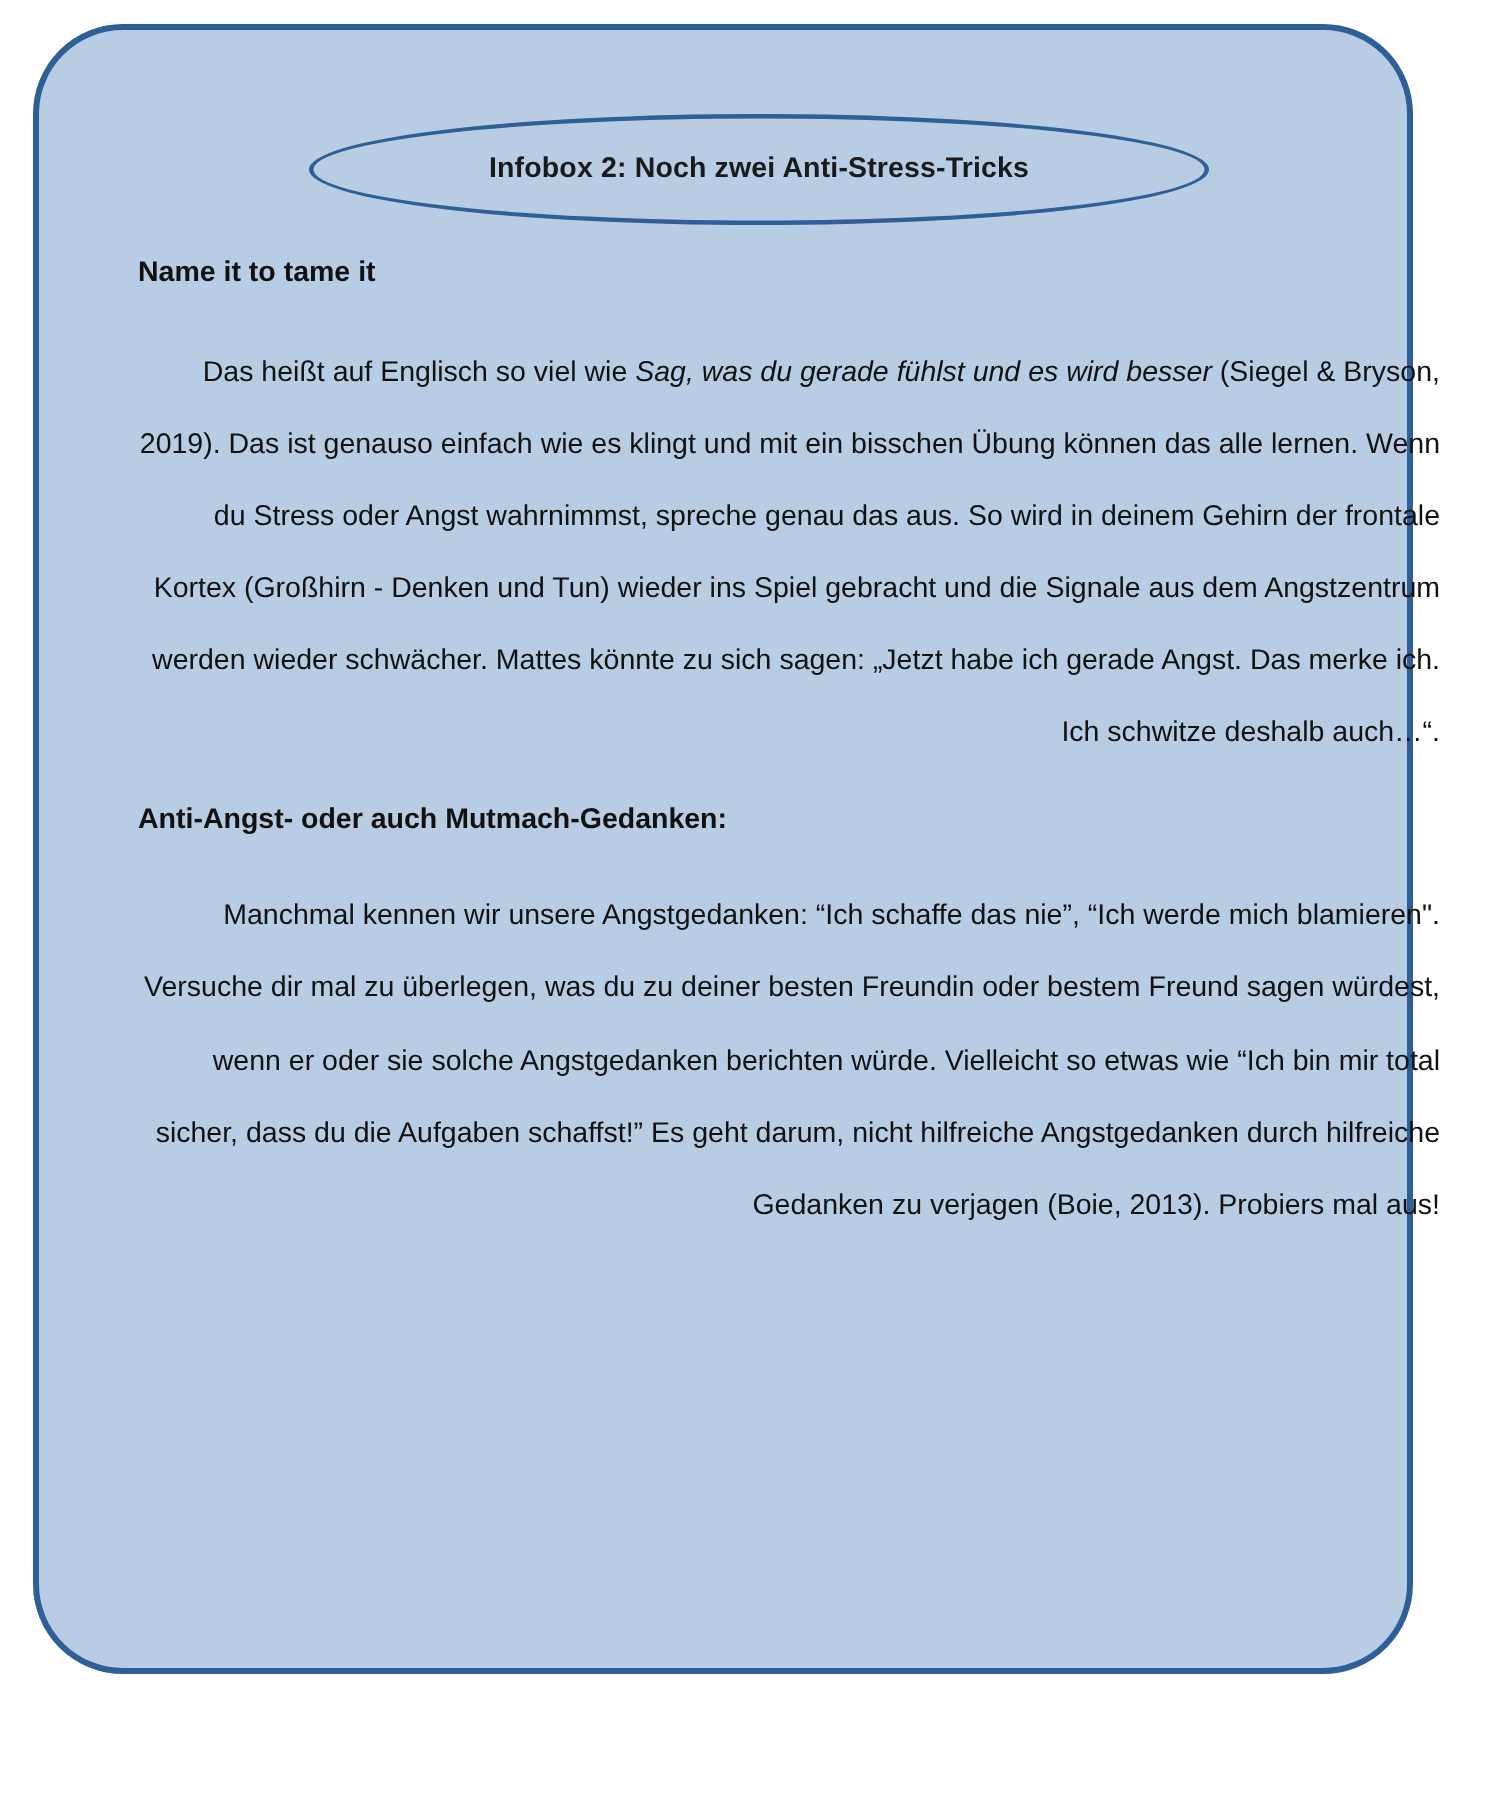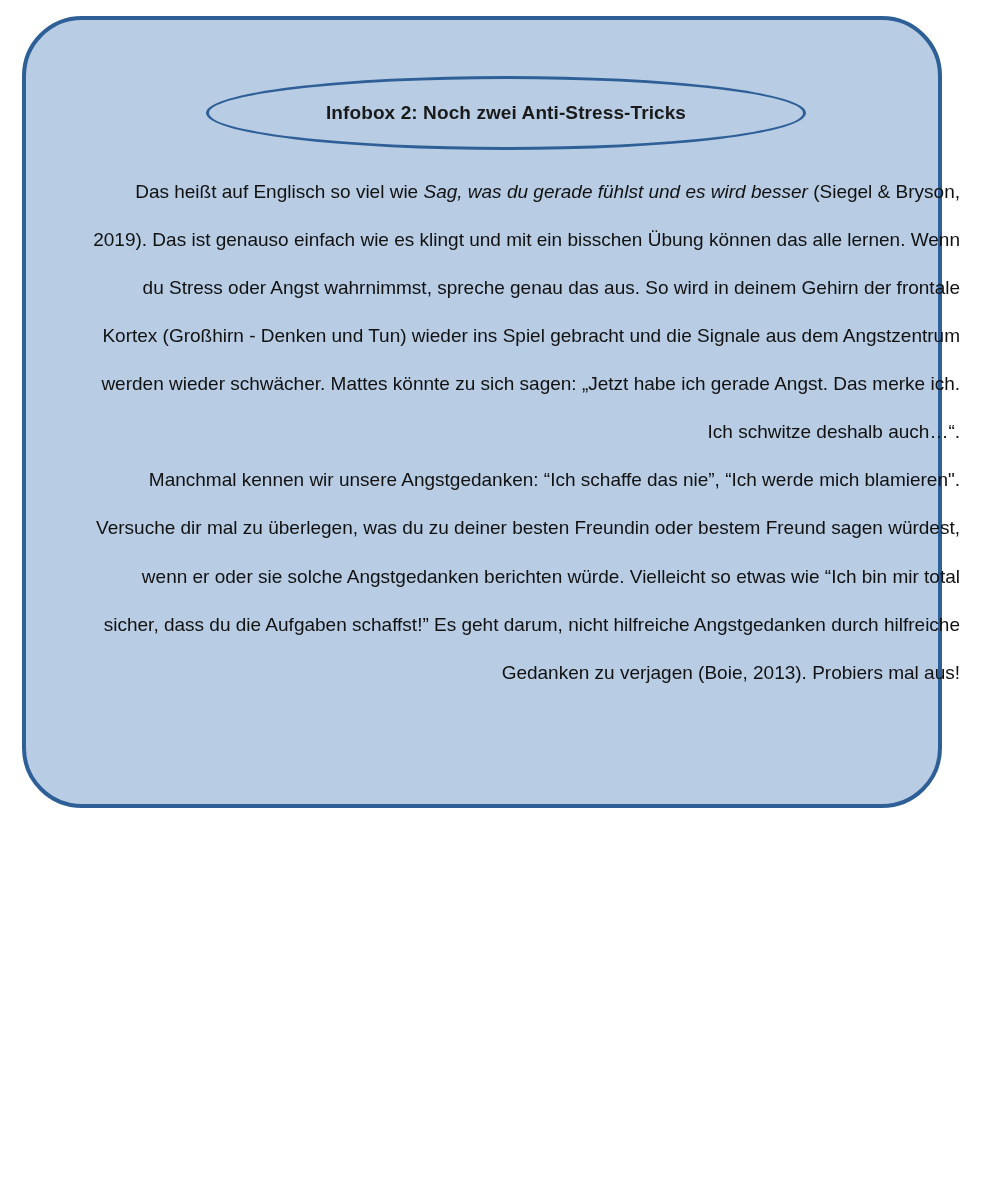--- a/index.html
+++ b/index.html
@@ -13,21 +13,21 @@
     font-family: "Liberation Sans", sans-serif;
     position: relative;
     overflow: hidden;
   }
 
   .infobox {
     position: absolute;
     left: 22px;
     top: 16px;
     width: 920px;
-    height: 792px;
+    height: 1100px;
     background: #b8cce4;
     border: 4px solid #2e5f96;
     border-radius: 60px;
     box-sizing: border-box;
     text-decoration: underline;
   }
 
   .title-ellipse {
     position: absolute;
     left: 180px;
@@ -90,20 +90,22 @@
 <body>
 
 <div class="infobox">
 
   <div class="title-ellipse">
     <span class="title-text">Infobox 2: Noch zwei Anti-Stress-Tricks</span>
   </div>
 
   <div class="content">
 
+    <h3 class="heading">Name it to tame it</h3>
 
     <p class="para"><span>Das heißt auf Englisch so viel wie </span><span class="italic">Sag, was du gerade fühlst und es wird besser</span><span> (Siegel &amp; Bryson, 2019). Das ist genauso einfach wie es klingt und mit ein bisschen Übung können das alle lernen. Wenn du Stress oder Angst wahrnimmst, spreche genau das aus. So wird in deinem Gehirn der frontale Kortex (Großhirn - Denken und Tun) wieder ins Spiel gebracht und die Signale aus dem Angstzentrum werden wieder schwächer. Mattes könnte zu sich sagen: „Jetzt habe ich gerade Angst. Das merke ich. Ich schwitze deshalb auch…“.</span></p>
 
+    <h3 class="heading-2">Anti-Angst- oder auch Mutmach-Gedanken:</h3>
 
     <p class="para">Manchmal kennen wir unsere Angstgedanken: “Ich schaffe das nie”, “Ich werde mich blamieren". Versuche dir mal zu  überlegen, was du zu deiner besten Freundin oder bestem Freund sagen würdest, wenn er oder sie solche Angstgedanken berichten würde. Vielleicht so etwas wie “Ich bin mir total sicher, dass du die Aufgaben schaffst!” Es geht darum, nicht hilfreiche Angstgedanken durch hilfreiche Gedanken zu verjagen (Boie, 2013). Probiers mal aus!</p>
 
   </div>
 </div>
 
 </body></html>

